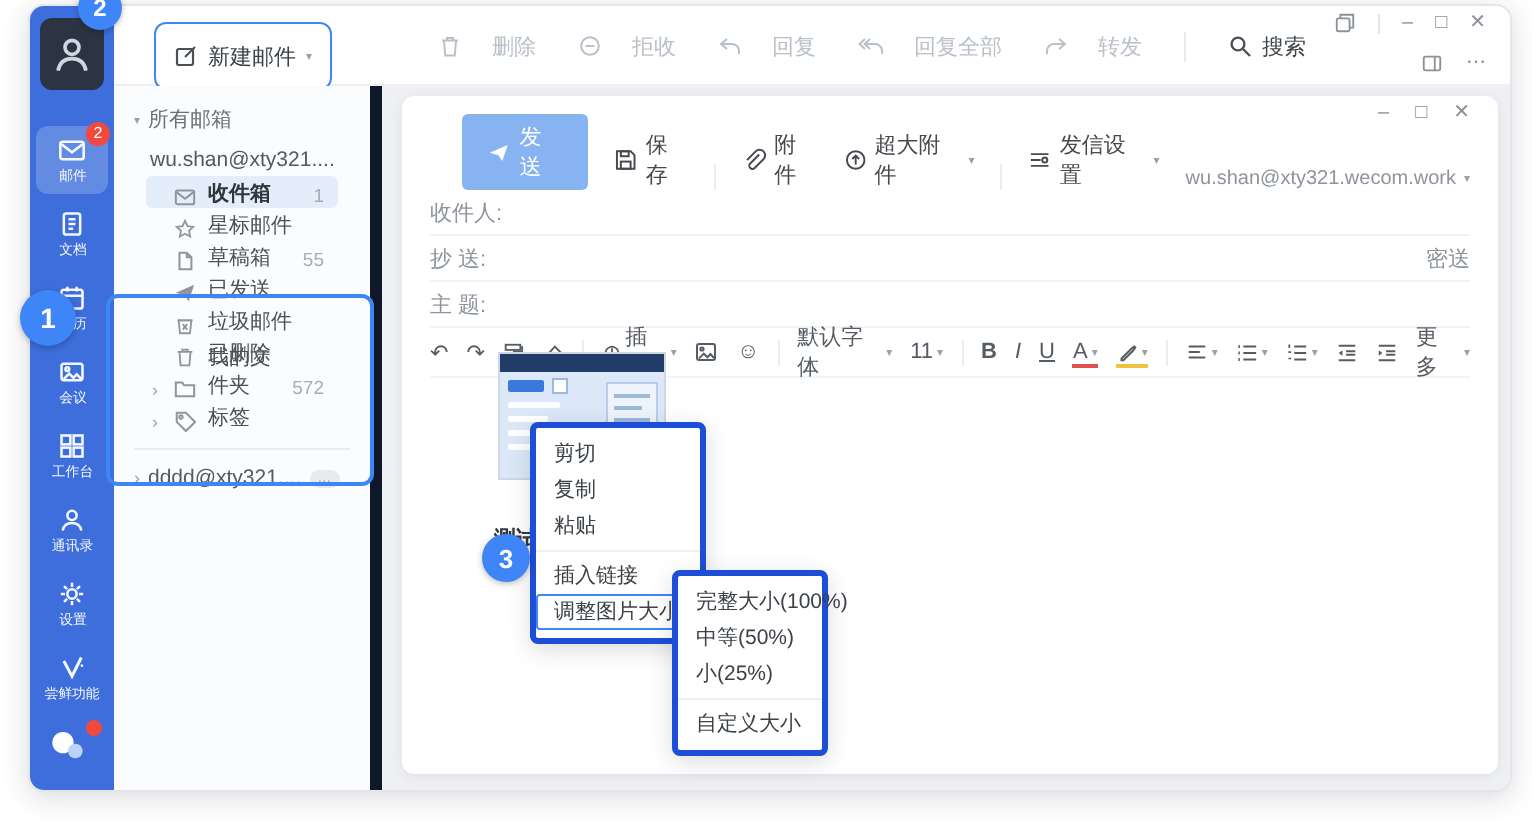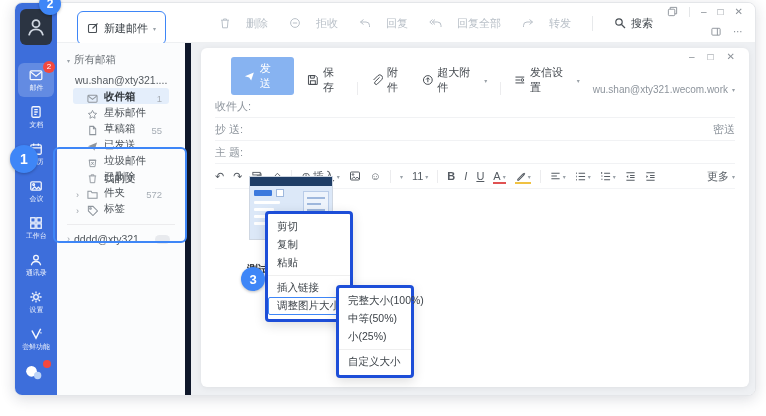--- a/index.html
+++ b/index.html
@@ -419,20 +419,21 @@
           <span class="fmt">
             <svg width="12" height="12" viewBox="0 0 12 12" fill="none" stroke="currentColor" stroke-width="1">
                 <rect x="1.5" y="2" width="9" height="8" rx="1"></rect>
                 <circle cx="4" cy="4.5" r=".8"></circle>
                 <path d="M2.5 9.2l2.4-2.4 1.8 1.8L8.2 7l1.8 2"></path>
               </svg>
           </span>
           <span class="fmt">☺</span>
           <span class="f-sep"></span>
           <span class="fmt">
+              <span>默认字体</span>
               <span class="caret">▾</span>
             </span>
           <span class="fmt">
               <span>11</span>
               <span class="caret">▾</span>
             </span>
           <span class="f-sep"></span>
           <span class="fmt" style="font-weight:bold">B</span>
           <span class="fmt" style="font-style:italic">I</span>
           <span class="fmt u">U</span>

